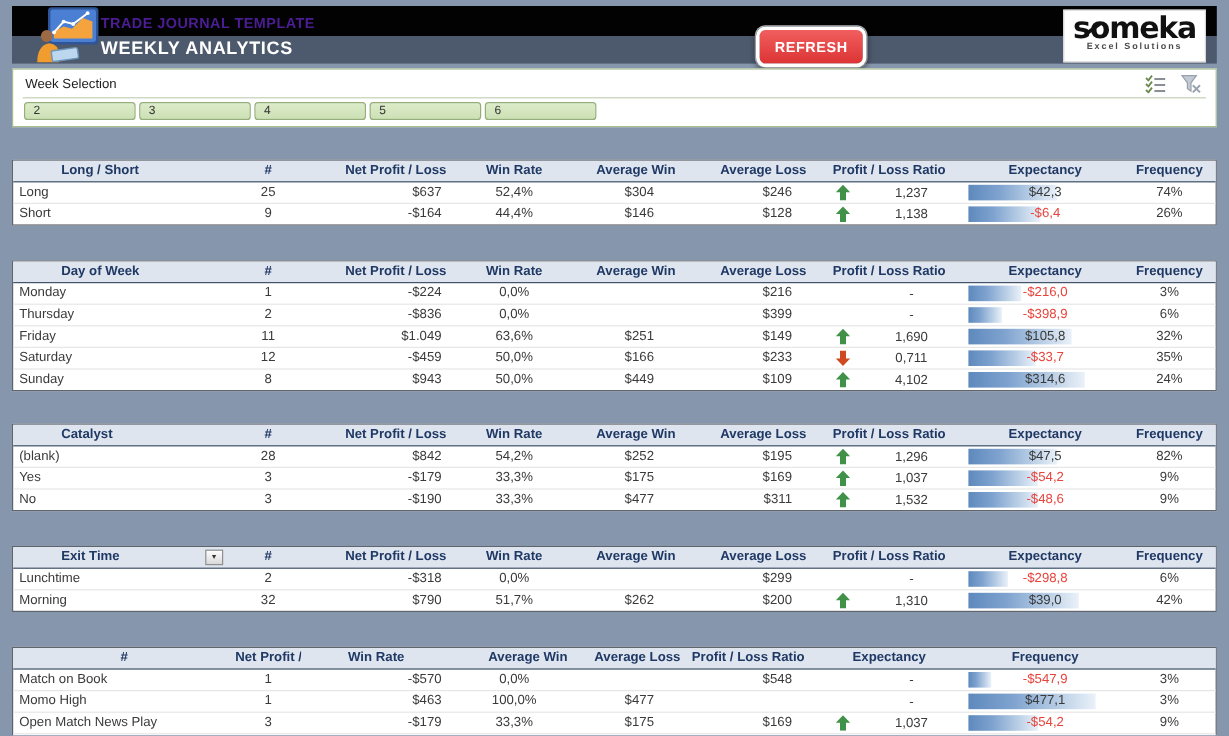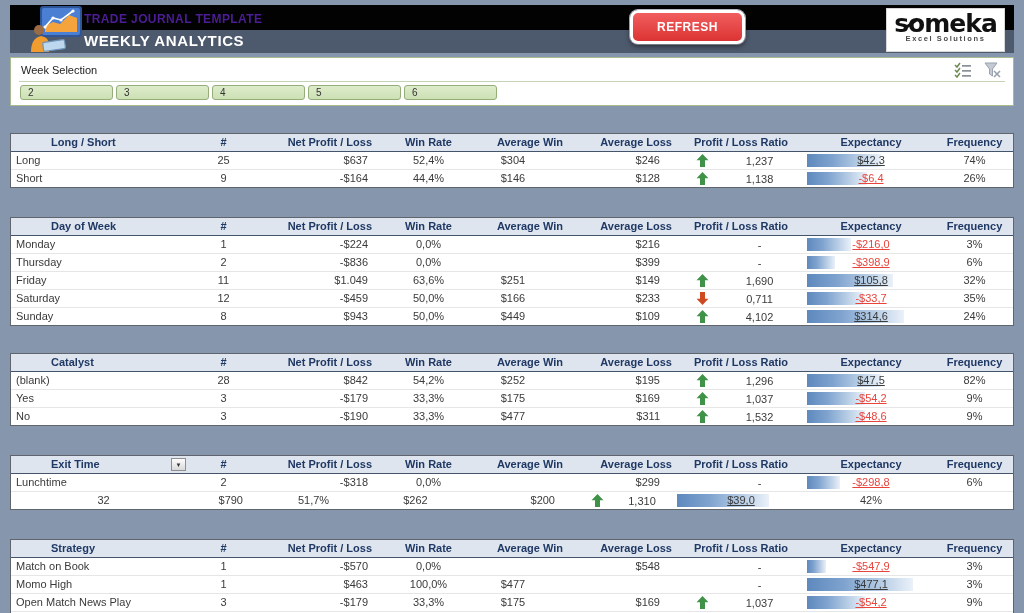--- a/index.html
+++ b/index.html
@@ -5,21 +5,21 @@
   html,body{margin:0;padding:0;background:#8696ac;}
   #page{position:relative;width:1024px;height:613px;background:#8696ac;overflow:hidden;
         font-family:"Liberation Sans",sans-serif;-webkit-font-smoothing:antialiased;}
 
   
   .band-black{position:absolute;left:10px;top:5px;width:1004px;height:25px;background:#020202;}
   .band-slate{position:absolute;left:10px;top:30px;width:1004px;height:23px;background:#4d596c;}
   .app-title{position:absolute;left:84px;top:12px;color:#4c1d95;font-weight:bold;font-size:12px;letter-spacing:.4px;}
   .page-title{position:absolute;left:84px;top:32px;color:#fff;font-weight:bold;font-size:15px;letter-spacing:.6px;}
   .header-icon{position:absolute;left:29px;top:5px;width:54px;height:47px;}
-  .refresh-btn{position:absolute;left:630px;top:10px;width:115px;height:34px;
+  .refresh-btn{position:absolute;left:630px;top:22px;width:92px;height:34px;
         background:linear-gradient(#f15e5e,#dc3434);border:3px solid #fff;border-radius:8px;
         box-shadow:0 2px 5px rgba(0,0,0,.55),0 0 0 1px #c6ccd4;color:#fff;font-weight:bold;
         font-size:12px;letter-spacing:.5px;cursor:pointer;font-family:"Liberation Sans",sans-serif;}
   .logo-box{position:absolute;left:886px;top:8px;width:117px;height:42px;background:#fff;
         border:1px solid #d8d8d8;text-align:center;overflow:hidden;}
   .logo-text{position:relative;display:inline-block;font-size:25px;font-weight:bold;color:#111;
         letter-spacing:-1px;line-height:27px;margin-top:1px;font-family:"DejaVu Sans","Liberation Sans",sans-serif;}
   .logo-slash{position:absolute;left:17px;top:13px;width:15px;height:2.6px;background:#111;transform:rotate(-36deg);}
   .logo-sub{font-size:7.5px;color:#4a4a4a;letter-spacing:1.6px;margin-top:-3px;font-weight:bold;}
 
@@ -36,29 +36,29 @@
 
   
   .tbl{position:absolute;left:10px;width:1004px;background:#fff;border:1px solid #60656d;box-sizing:border-box;}
   .thead,.row{display:grid;grid-template-columns:185px 55px 125px 105px 90px 105px 130px 130px 1fr;height:17px;}
   .thead{background:#dee5ef;border-bottom:1px solid #44546a;}
   .thead div{font-size:11px;font-weight:bold;color:#1f3864;line-height:17px;white-space:nowrap;overflow:hidden;}
   .row{border-bottom:1px solid #e6e6e6;}
   .row:last-child{border-bottom:none;}
   .row div{font-size:11px;color:#3a3a3a;line-height:16px;white-space:nowrap;overflow:hidden;}
   .al{padding-left:5px;} .ac{text-align:center;} .ar{text-align:right;}
-  .pr4{padding-right:4px;} .pr8{padding-right:8px;} .pr16{padding-right:16px;} .pr26{padding-right:26px;text-align:center;}
+  .pr4{padding-right:4px;} .pr8{padding-right:8px;} .pr16{padding-right:16px;} .pr26{padding-right:26px;}
   .neg{color:#e8443c;}
   .c-ratio{display:flex;align-items:center;padding-left:20px;}
   .c-ratio .ric{width:17px;height:13px;display:inline-block;}
   .c-ratio .rval{flex:1;text-align:center;}
   .c-exp{position:relative;}
   .c-exp .bar{position:absolute;left:1px;top:2px;bottom:2px;
         background:linear-gradient(90deg,#5e89bd 0%,#7fa3cf 35%,#b7cde5 70%,#eaf1f9 100%);}
-  .c-exp .etx{position:relative;display:block;text-align:center;text-decoration:underline;}
+  .c-exp .etx{position:relative;display:block;text-align:center;}
   .h-first{position:relative;padding-left:40px;}
   .filter-dd{position:absolute;left:160px;top:2px;width:15px;height:13px;background:linear-gradient(#fdfdfd,#d9d9d9);
         border:1px solid #8f8f8f;font-size:6px;color:#333;line-height:10px;text-align:center;padding:0;cursor:pointer;}
 </style>
 </head>
 <body>
 
 <div id="page">
 
   <div class="band-black"></div>
@@ -368,41 +368,41 @@
             <span class="ric"></span>
             <span class="rval">-</span>
           </div>
           <div class="c-exp">
             <span class="bar" style="width: 33px;"></span>
             <span class="etx neg">-$298,8</span>
           </div>
           <div class="ac">6%</div>
         </div>
         <div class="row">
+          <div class="al">Morning</div>
           <div class="ac">32</div>
           <div class="ar pr8">$790</div>
           <div class="ac">51,7%</div>
           <div class="ar pr26">$262</div>
           <div class="ar pr16">$200</div>
           <div class="c-ratio">
             <span class="ric"><svg width="13" height="13" viewBox="0 0 12 12">
                 <path d="M6 0L11.5 5.8H8.3V12H3.7V5.8H0.5Z" fill="#3f9247"></path>
               </svg></span>
             <span class="rval">1,310</span>
           </div>
           <div class="c-exp">
             <span class="bar" style="width: 92px;"></span>
             <span class="etx">$39,0</span>
           </div>
           <div class="ac">42%</div>
         </div>
       </div>
       <div class="tbl" style="top: 539px;">
         <div class="thead">
-          <div class="al h-first">Strategy</div>
           <div class="ac">#</div>
           <div class="ar pr4">Net Profit / Loss</div>
           <div class="ac">Win Rate</div>
           <div class="ar pr8">Average Win</div>
           <div class="ar pr4">Average Loss</div>
           <div class="ac">Profit / Loss Ratio</div>
           <div class="ac">Expectancy</div>
           <div class="ac">Frequency</div>
         </div>
         <div class="row">

